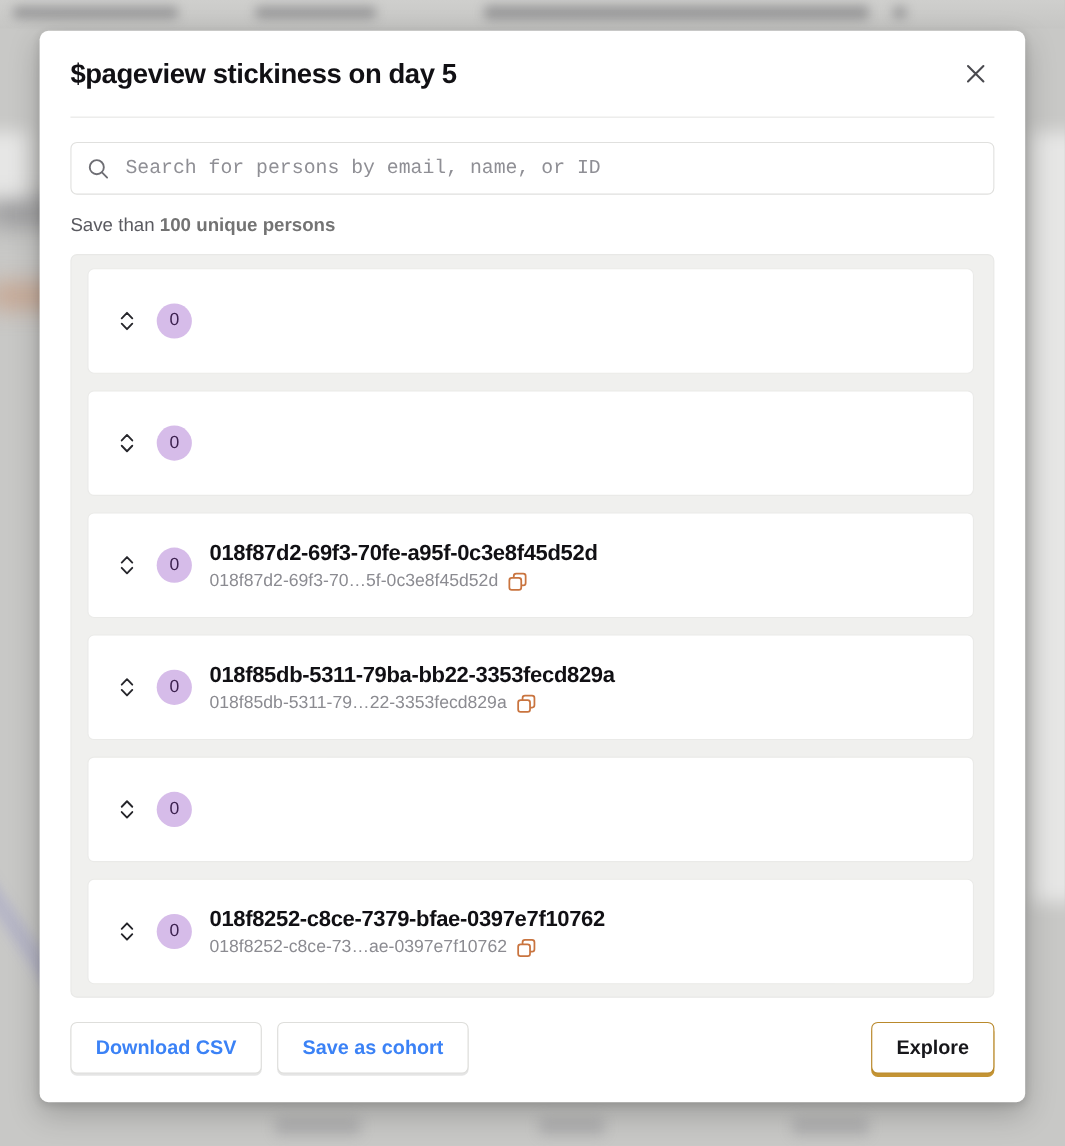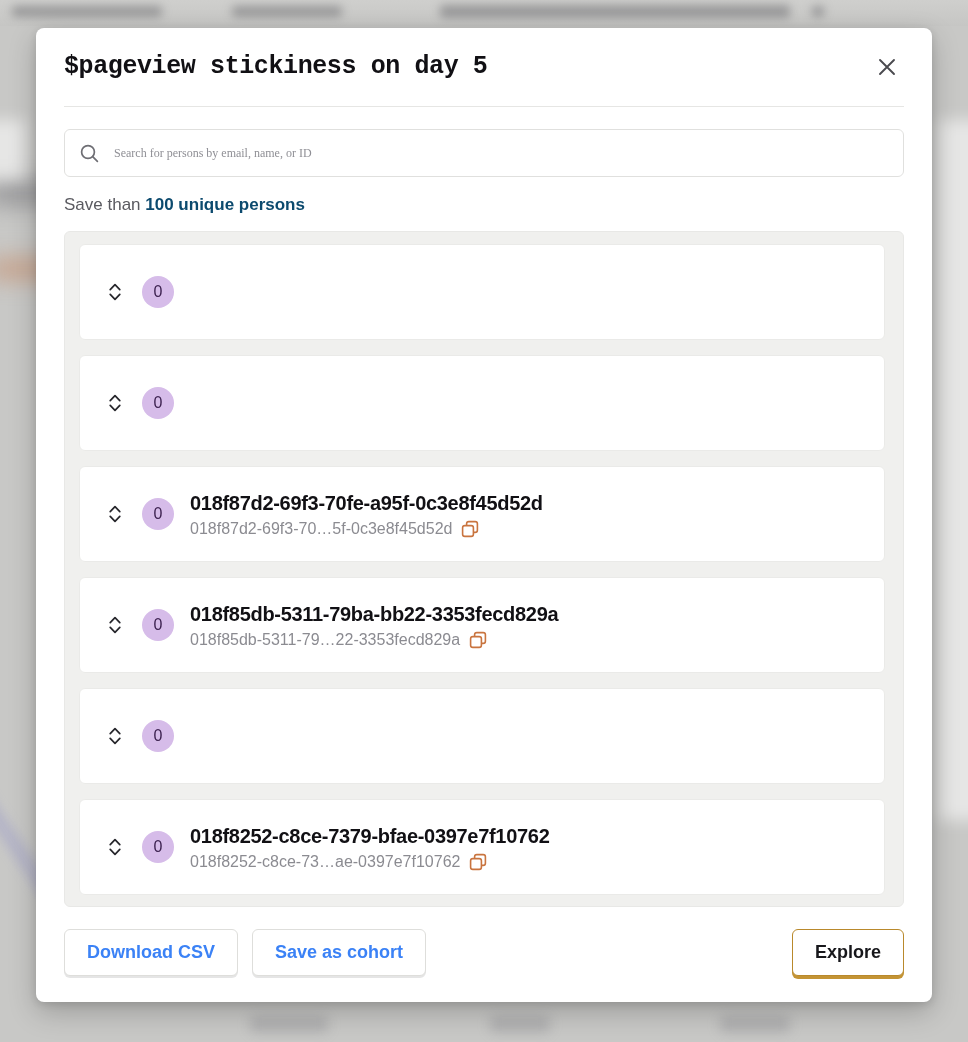--- a/index.html
+++ b/index.html
@@ -55,21 +55,21 @@
     width: 896px; height: 974px;
     background: #ffffff;
     border-radius: 8px;
     box-shadow: 0 10px 28px rgba(0,0,0,0.22), 0 2px 8px rgba(0,0,0,0.12);
     display: flex; flex-direction: column;
     overflow: hidden;
   }
 
   .modal-header {
     padding: 24px 28px 0 28px;
-    display: flex; align-items: flex-start; justify-content: space-between; font-family: Liberation Mono, monospace;
+    display: flex; align-items: flex-start; justify-content: space-between;
   }
   .modal-title {
     font-size: 25px;
     font-weight: 700;
     color: #111014;
     letter-spacing: -0.4px;
     line-height: 1.2;
     margin: 0;
   }
   .close-btn {
@@ -92,33 +92,33 @@
     height: 48px;
     border: 1px solid #e0e0de;
     border-radius: 6px;
     background: #fff;
     padding: 0 14px;
   }
   .search-box .mag { flex: none; margin-right: 12px; display: flex; }
   .search-input {
     flex: 1 1 auto;
     border: none; outline: none;
-    font-family: Liberation Serif, serif;
-    font-size: 12px;
+    font-family: Liberation Mono, monospace;
+    font-size: 18px;
     color: #4d7c0f;
     background: transparent;
   }
   .search-input::placeholder { color: #8f8f95; }
 
   .count-line {
     padding: 18px 28px 0 28px;
     font-size: 17px;
     color: #5a5a60;
   }
-  .count-line b { color: #0c4a6e; font-weight: 700; }
+  .count-line b { color: #737373; font-weight: 700; }
 
   
   .list-outer {
     margin: 16px 28px 0 28px;
     background: #f0f0ee;
     border: 1px solid #e8e8e6;
     border-radius: 6px;
     flex: 1 1 auto;
     min-height: 0;
     position: relative;

